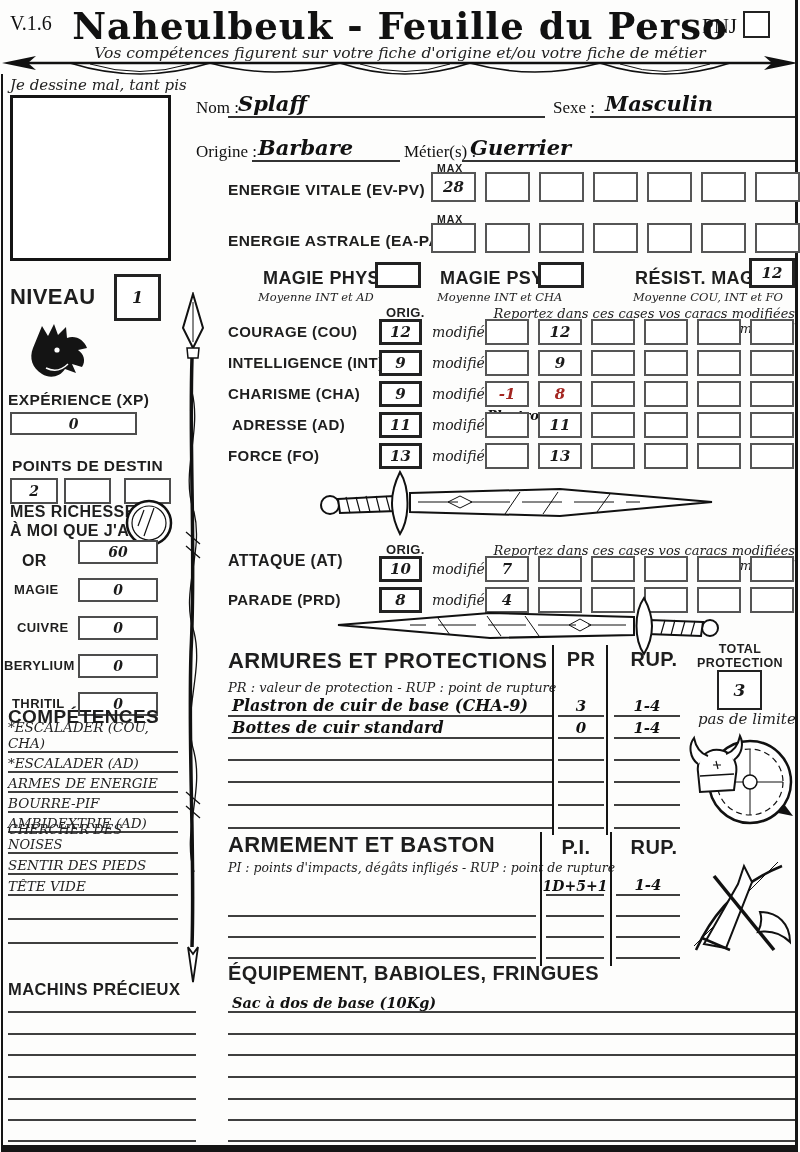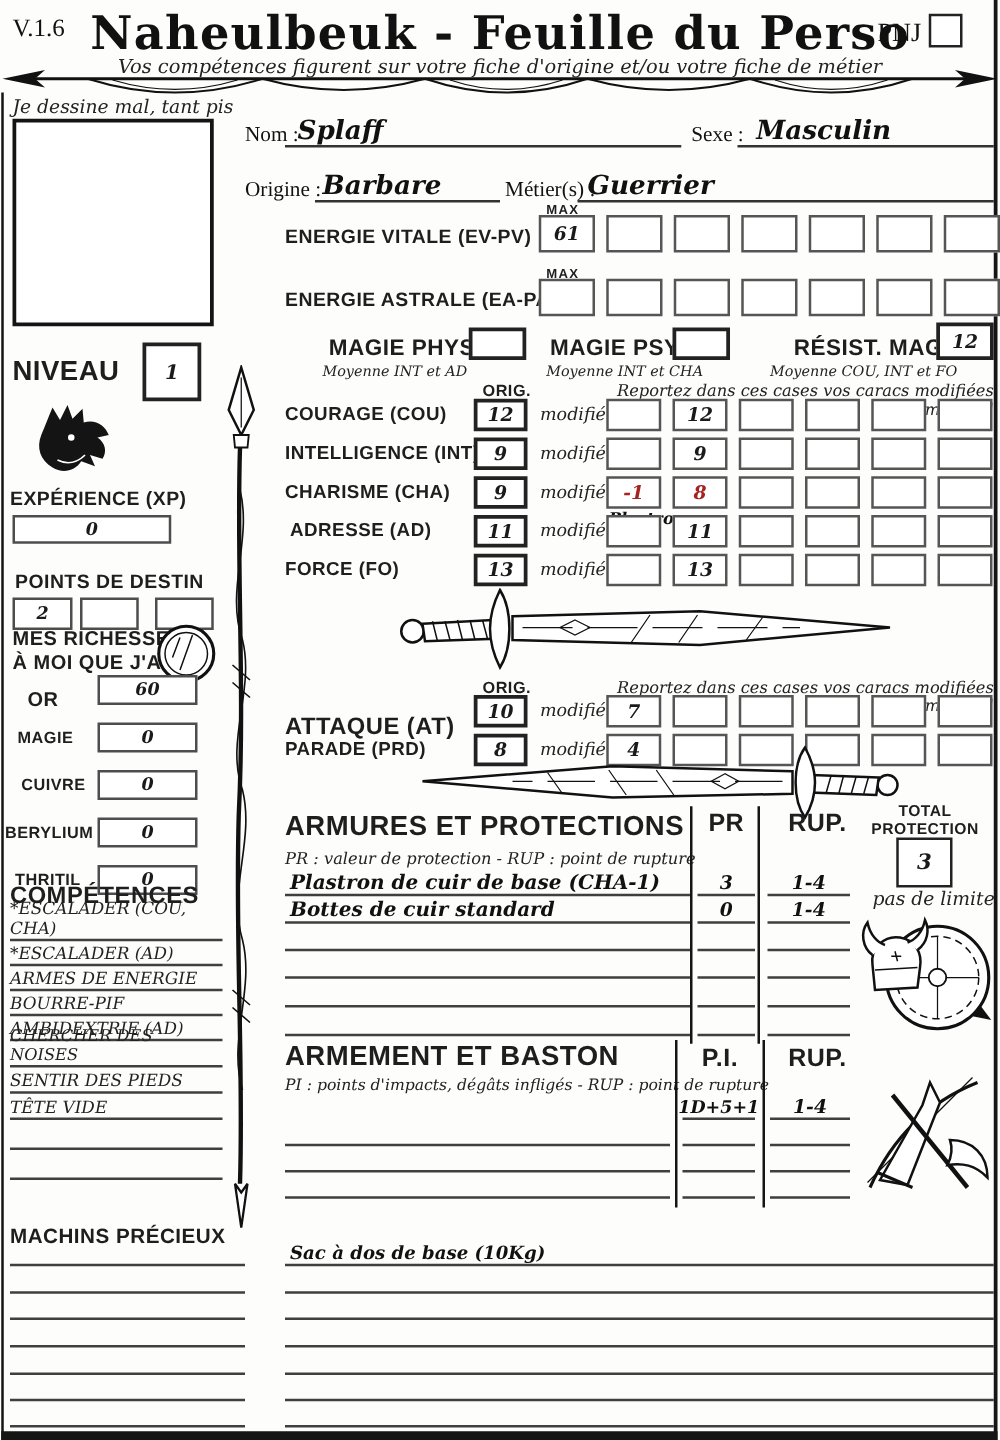--- a/index.html
+++ b/index.html
@@ -194,21 +194,21 @@
     </div>
   <div class="abs serif" style="left:404px;top:142px;font-size:17px">Métier(s) :</div>
   <div class="fline" style="left:462px;top:132px;width:333px;height:30px;border-bottom-color:#333">
       <span class="hand" style="font-size:21px;padding-left:8px">Guerrier</span>
     </div>
 
   <div class="abs hdr" style="left:228px;top:181px;font-size:15.5px">ENERGIE VITALE (EV-PV)</div>
   <div class="abs hdr" style="left:437px;top:162px;font-size:10.5px;letter-spacing:1px">MAX</div>
   <div class="cells" style="left:431px;top:172px">
     <div class="cell h30 thick">
-        <span class="hv">61</span>
+        <span class="hv">28</span>
       </div>
     <div class="cell h30"></div>
     <div class="cell h30"></div>
     <div class="cell h30"></div>
     <div class="cell h30"></div>
     <div class="cell h30"></div>
     <div class="cell h30"></div>
   </div>
 
   <div class="abs hdr" style="left:228px;top:232px;font-size:15.5px">ENERGIE ASTRALE (EA-PA)</div>
@@ -234,21 +234,21 @@
   <div class="abs hdr" style="left:440px;top:268px;font-size:18px">MAGIE PSY.</div>
   <div class="box thick" style="left:538px;top:262px;width:46px;height:26px">
       <span class="hv"></span>
     </div>
   <div class="abs script" style="left:437px;top:290px;font-size:11.5px">Moyenne INT et CHA</div>
 
   <div class="abs hdr" style="left:635px;top:268px;font-size:18px">RÉSIST. MAGIE</div>
   <div class="box thick" style="left:749px;top:258px;width:46px;height:30px">
       <span class="hv">12</span>
     </div>
-  <div class="abs script" style="left:616px;top:290px;font-size:11.5px">Moyenne COU, INT et FO</div>
+  <div class="abs script" style="left:633px;top:290px;font-size:11.5px">Moyenne COU, INT et FO</div>
 
   <div class="abs hdr" style="left:386px;top:305px;font-size:13px">ORIG.</div>
   <div class="abs script" style="left:490px;top:306px;width:305px;text-align:right;font-size:13px">Reportez dans ces cases vos caracs modifiées par le matériel</div>
 
   <div class="abs hdr" style="left:228px;top:323px;font-size:15px">COURAGE (COU)</div>
   <div class="box thick" style="left:379px;top:319px;width:43px;height:26px">
       <span class="hv">12</span>
     </div>
   <div class="abs script" style="left:432px;top:324px;font-size:14px">modifié...</div>
   <div class="cells" style="left:485px;top:319px">
@@ -386,21 +386,21 @@
       <path d="M100,23 L250,19 L402,32 L250,46 L100,42 Z" fill="#fff" stroke="#111" stroke-width="2"></path>
       <path d="M108,32 L330,32" stroke="#111" stroke-width="1" stroke-dasharray="40 12"></path>
       <path d="M150,26 L162,32 L150,38 L138,32 Z" fill="none" stroke="#111" stroke-width="1"></path>
       <path d="M210,22 L195,44 M248,22 L233,44 M300,24 L287,42" stroke="#111" stroke-width="1"></path>
     </svg>
   </div>
 
   <div class="abs hdr" style="left:386px;top:542px;font-size:13px">ORIG.</div>
   <div class="abs script" style="left:490px;top:543px;width:305px;text-align:right;font-size:13px">Reportez dans ces cases vos caracs modifiées par le matériel</div>
 
-  <div class="abs hdr" style="left:228px;top:571px;font-size:19px">ATTAQUE (AT)</div>
+  <div class="abs hdr" style="left:228px;top:552px;font-size:16px">ATTAQUE (AT)</div>
   <div class="box thick" style="left:379px;top:556px;width:43px;height:26px">
       <span class="hv">10</span>
     </div>
   <div class="abs script" style="left:432px;top:561px;font-size:14px">modifiée...</div>
   <div class="cells" style="left:485px;top:556px">
     <div class="cell">
         <span class="hv">7</span>
       </div>
     <div class="cell">
         <span class="hv"></span>
@@ -462,21 +462,21 @@
   </div>
 
   <div class="abs hdr" style="left:228px;top:648px;font-size:22px">ARMURES ET PROTECTIONS</div>
   <div class="abs script" style="left:228px;top:680px;font-size:13px">PR : valeur de protection - RUP : point de rupture</div>
   <div class="abs hdr ctr" style="left:558px;top:648px;width:46px;font-size:20px;display:flex">PR</div>
   <div class="abs hdr ctr" style="left:618px;top:648px;width:72px;font-size:20px;display:flex">RUP.</div>
   <div class="vline" style="left:552px;top:645px;height:190px"></div>
   <div class="vline" style="left:606px;top:645px;height:190px"></div>
 
   <div class="fline" style="left:228px;top:695px;width:324px;height:22px">
-      <span class="hand" style="font-size:16px;padding-left:4px;white-space:nowrap">Plastron de cuir de base (CHA-1)</span>
+      <span class="hand" style="font-size:16px;padding-left:4px;white-space:nowrap">Plastron de cuir de base (CHA-9)</span>
     </div>
   <div class="fline ctr" style="left:558px;top:695px;width:46px;height:22px">
       <span class="hand" style="font-size:15px">3</span>
     </div>
   <div class="fline ctr" style="left:614px;top:695px;width:66px;height:22px">
       <span class="hand" style="font-size:15px">1-4</span>
     </div>
 
   <div class="fline" style="left:228px;top:717px;width:324px;height:22px">
       <span class="hand" style="font-size:16px;padding-left:4px;white-space:nowrap">Bottes de cuir standard</span>
@@ -598,20 +598,21 @@
     <svg width="108" height="108" viewBox="0 0 108 108">
       <path d="M10,96 C28,56 56,28 96,12" fill="none" stroke="#111" stroke-width="2.5"></path>
       <line x1="8" y1="92" x2="92" y2="8" stroke="#111" stroke-width="1"></line>
       <path d="M18,90 L52,30 L58,12 L66,28 L40,94 Z" fill="#fff" stroke="#111" stroke-width="2"></path>
       <path d="M16,84 L44,96" stroke="#111" stroke-width="2.5"></path>
       <line x1="28" y1="22" x2="88" y2="96" stroke="#111" stroke-width="3.5"></line>
       <path d="M74,58 C92,58 104,70 104,88 C94,78 84,76 72,78 C76,70 76,64 74,58 Z" fill="#fff" stroke="#111" stroke-width="2"></path>
     </svg>
   </div>
 
+  <div class="abs hdr" style="left:228px;top:962px;font-size:20px">ÉQUIPEMENT, BABIOLES, FRINGUES</div>
   <div class="fline" style="left:228px;top:991px;width:567px;height:22px">
       <span class="hand" style="font-size:14.5px;padding-left:4px">Sac à dos de base (10Kg)</span>
     </div>
   <div class="fline" style="left:228px;top:1013px;width:567px;height:22px">
       <span class="hand" style="font-size:14.5px"></span>
     </div>
   <div class="fline" style="left:228px;top:1034px;width:567px;height:22px">
       <span class="hand" style="font-size:14.5px"></span>
     </div>
   <div class="fline" style="left:228px;top:1056px;width:567px;height:22px">

